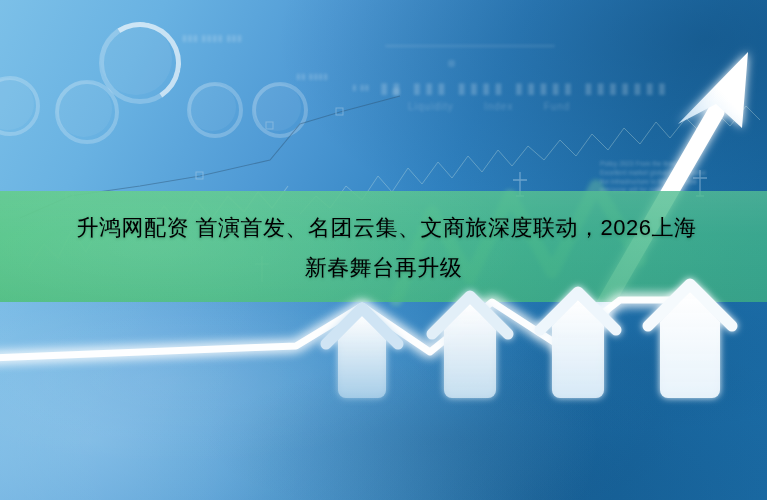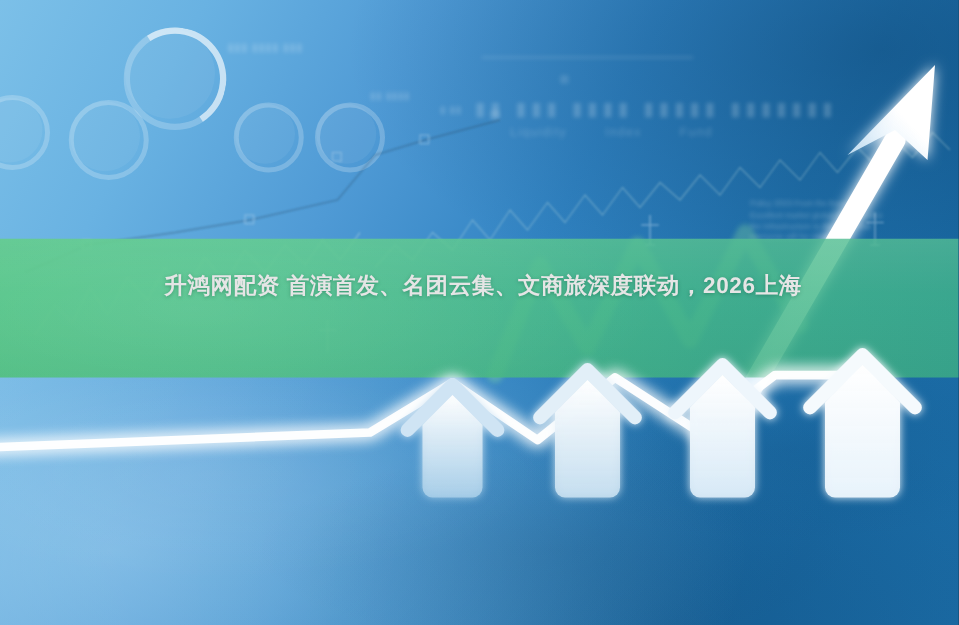--- a/index.html
+++ b/index.html
@@ -121,23 +121,23 @@
 
   
   .title-wrap {
     position: absolute;
     left: 0;
     width: 767px;
     text-align: center;
     z-index: 40;
   }
   .title-line {
-    color: #e5e5e5;
-    font-size: 18px;
-    font-weight: bold;
+    color: #000000;
+    font-size: 22px;
+    font-weight: normal;
     line-height: 40px;
     letter-spacing: 0.5px;
     text-shadow: 0 1px 3px rgba(0,70,45,0.35);
     white-space: nowrap;
   }
   .title-line.l1 { padding-left: 6px; }
 </style>
 </head>
 <body>
 
@@ -246,20 +246,21 @@
       <path d="M 262,282 L 262,256 M 255,264 L 269,264" stroke="#eaf6ff" stroke-width="1.2" fill="none"></path>
     </g>
   </svg>
 
   <div class="green-band" style="top:191px; height:111px;">
     <div class="green-band-sheen"></div>
   </div>
 
   <div class="title-wrap" style="top:208px;">
     <div class="title-line l1">升鸿网配资 首演首发、名团云集、文商旅深度联动，2026上海</div>
+    <div class="title-line">新春舞台再升级</div>
   </div>
 
   <svg class="svg-layer" viewBox="0 0 767 500" xmlns="http://www.w3.org/2000/svg" style="z-index:50;">
     <defs>
       <linearGradient id="barGrad1" x1="0" y1="0" x2="0" y2="1">
         <stop offset="0%" stop-color="#ffffff" stop-opacity="0.92"></stop>
         <stop offset="100%" stop-color="#a9cfe9" stop-opacity="0.85"></stop>
       </linearGradient>
       <linearGradient id="barGrad2" x1="0" y1="0" x2="0" y2="1">
         <stop offset="0%" stop-color="#ffffff" stop-opacity="0.97"></stop>

